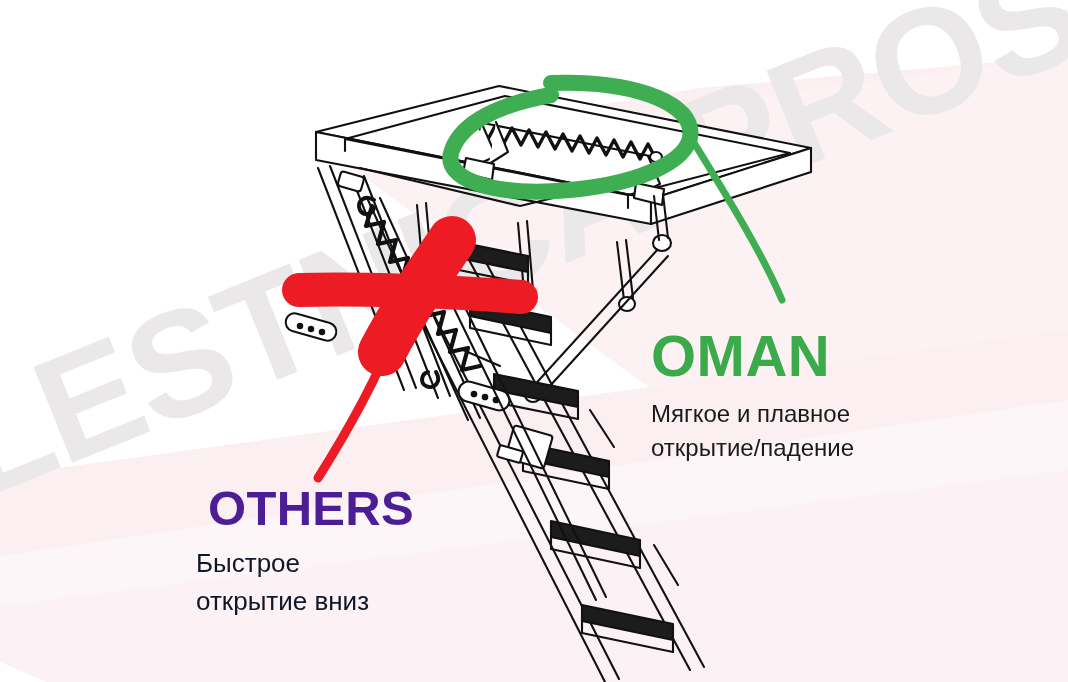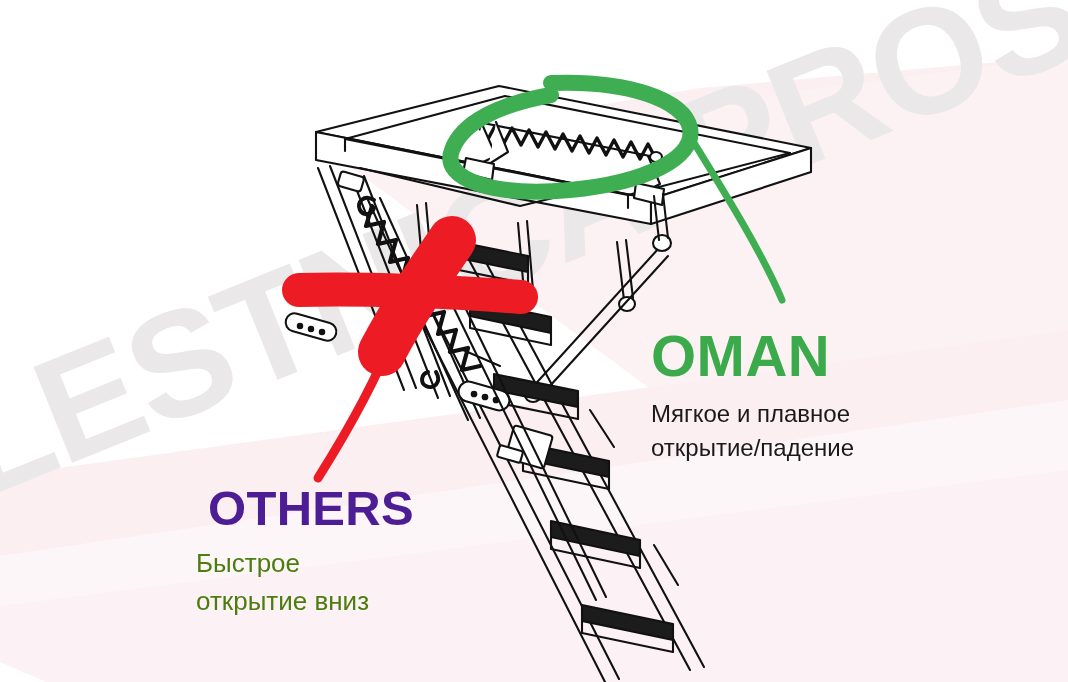--- a/index.html
+++ b/index.html
@@ -23,21 +23,21 @@
     margin:12px 0 0 0;font-size:24px;line-height:1.42;color:#1a1a1a;
     font-weight:normal;
   }
 
   #others-block{left:196px;top:472px;width:340px;}
   #others-title{
     font-size:49px;font-weight:bold;letter-spacing:0.3px;line-height:1;
     color:#4c1d95;margin:12px;
   }
   #others-sub{
-    margin:11px 0 0 0;font-size:26px;line-height:1.45;color:#4d7c0f;
+    margin:11px 0 0 0;font-size:26px;line-height:1.45;color:#0f172a;
     font-weight:normal;
   }
   .sub-line{display:block;}
 </style>
 </head>
 <body>
 
 <div id="stage">
 
   <svg class="layer" viewBox="0 0 1068 682" xmlns="http://www.w3.org/2000/svg">

